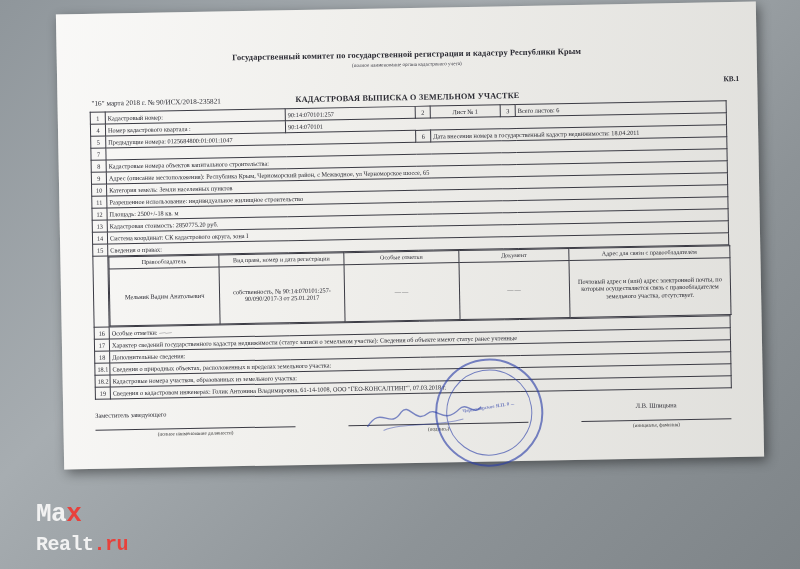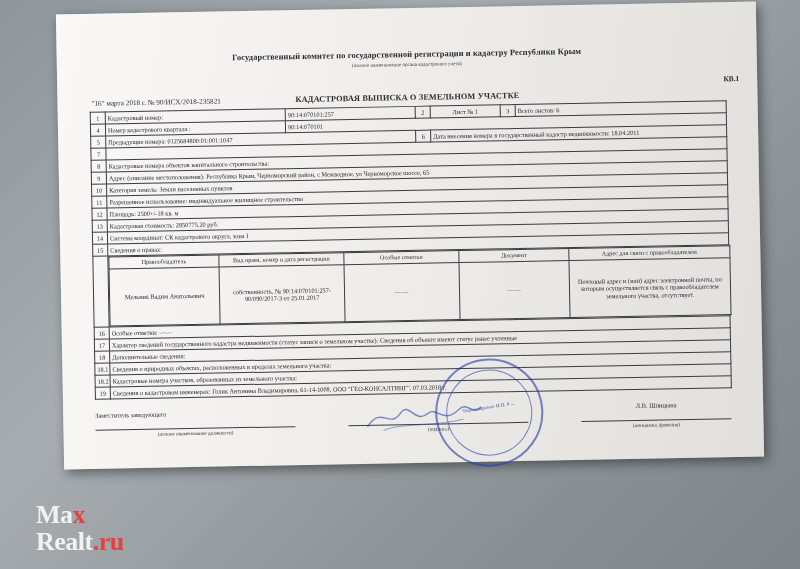--- a/index.html
+++ b/index.html
@@ -110,27 +110,27 @@
     font-weight:bold;line-height:1.3;
   }
   .sig-scrawl{
     position:absolute;left:300px;top:392px;
     width:120px;height:34px;
     opacity:.75;
   }
   
   .wm{
     position:absolute;left:36px;bottom:14px;
-    font-family:Liberation Serif, serif;
+    font-family:Liberation Mono, monospace;
     font-weight:bold;
     line-height:1.0;
   }
   .wm .l1{font-size:26px;color:#e8413c;letter-spacing:-0.5px;}
   .wm .l1 .w{color:#f2f2f2;}
-  .wm .l2{font-size:26px;color:#e8413c;letter-spacing:-0.5px;margin-top:1px;}
+  .wm .l2{font-size:20px;color:#e8413c;letter-spacing:-0.5px;margin-top:8px;}
   .wm .l2 .w{color:#f2f2f2;}
 </style>
 </head>
 <body>
 
 <div id="backdrop"></div>
 
 <div id="sheet">
   <div class="doc">
 

